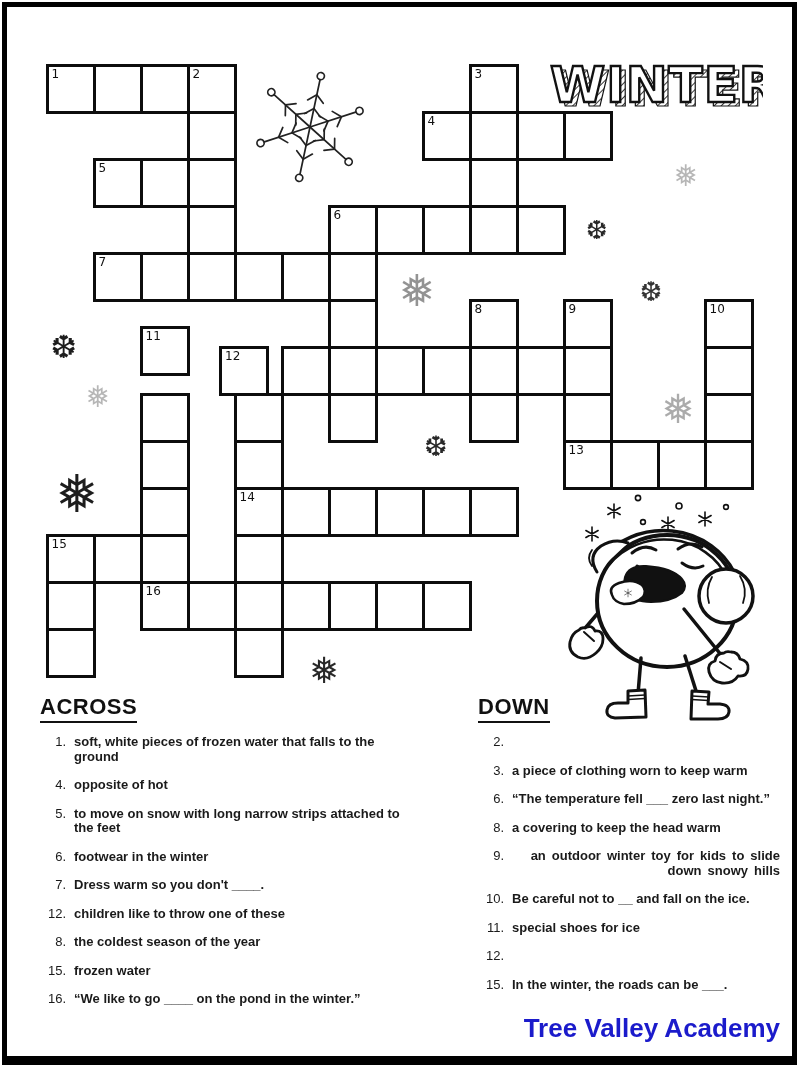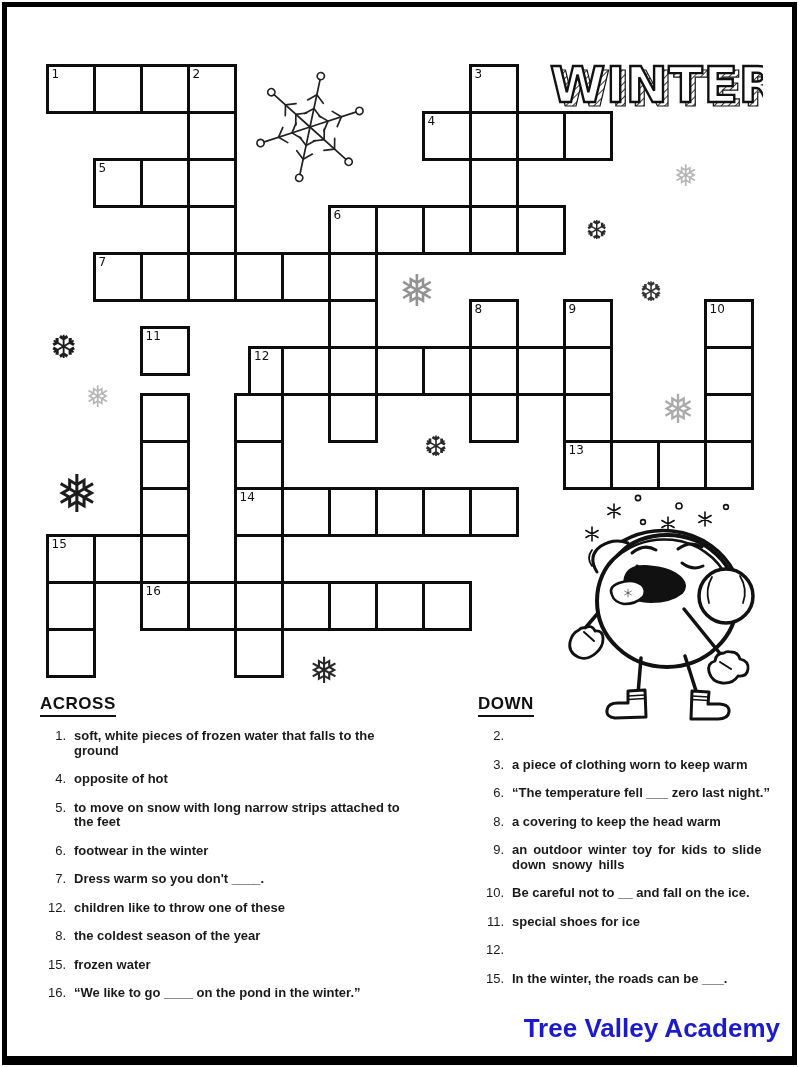--- a/index.html
+++ b/index.html
@@ -15,27 +15,27 @@
   .cellnum { position:absolute; left:3px; top:1px; font-size:12px; line-height:13px;
              color:#111; font-family:"DejaVu Sans", sans-serif; }
   
   .flake { position:absolute; transform:translate(-50%,-50%); color:#111;
            font-family:"DejaVu Sans", sans-serif; line-height:1; }
   svg.abs { position:absolute; }
   
   .clue-col { position:absolute; top:694px; }
   #across-col { left:40px; width:380px; }
   #down-col   { left:478px; width:302px; }
-  .heading { display:inline-block; font-size:17px; font-weight:bold; letter-spacing:.5px;
+  .heading { display:inline-block; font-size:22px; font-weight:bold; letter-spacing:.5px;
              color:#111; border-bottom:2.5px solid #111; padding-bottom:1px; }
   .clue-list { margin-top:12px; }
   .clue { display:flex; margin-bottom:14px; font-size:13px; line-height:14.5px; }
   .cnum { flex:none; width:26px; text-align:right; margin-right:8px; }
   .ctext { flex:1; white-space:pre-line;font-weight:bold; }
-  .ctext.spread { word-spacing:2.4px; }
+  .ctext.spread { word-spacing:2.4px;text-align:right; }
   
   .brand { position:absolute; top:1013px; right:20px; font-size:26px; font-weight:bold; }
 </style>
 </head>
 <body>
 
 <div class="frame"></div>
 
 <svg class="abs" style="left:548px;top:45px;width:215px;height:66px" viewBox="0 0 215 66">
   <defs>
@@ -146,21 +146,21 @@
     <div class="cell" style="left: 139.5px; top: 326px;">
       <span class="cellnum">11</span>
     </div>
     <div class="cell" style="left: 139.5px; top: 392.5px;"></div>
     <div class="cell" style="left: 139.5px; top: 439.5px;"></div>
     <div class="cell" style="left: 139.5px; top: 486.5px;"></div>
     <div class="cell" style="left: 139.5px; top: 533.5px;"></div>
     <div class="cell" style="left: 139.5px; top: 580.5px;">
       <span class="cellnum">16</span>
     </div>
-    <div class="cell" style="left: 248px; top: 345.5px;">
+    <div class="cell" style="left: 219px; top: 345.5px;">
       <span class="cellnum">12</span>
     </div>
     <div class="cell" style="left: 280.5px; top: 345.5px;"></div>
     <div class="cell" style="left: 374.5px; top: 345.5px;"></div>
     <div class="cell" style="left: 421.5px; top: 345.5px;"></div>
     <div class="cell" style="left: 515.5px; top: 345.5px;"></div>
     <div class="cell" style="left: 233.5px; top: 392.5px;"></div>
     <div class="cell" style="left: 233.5px; top: 439.5px;"></div>
     <div class="cell" style="left: 233.5px; top: 486.5px;">
       <span class="cellnum">14</span>

